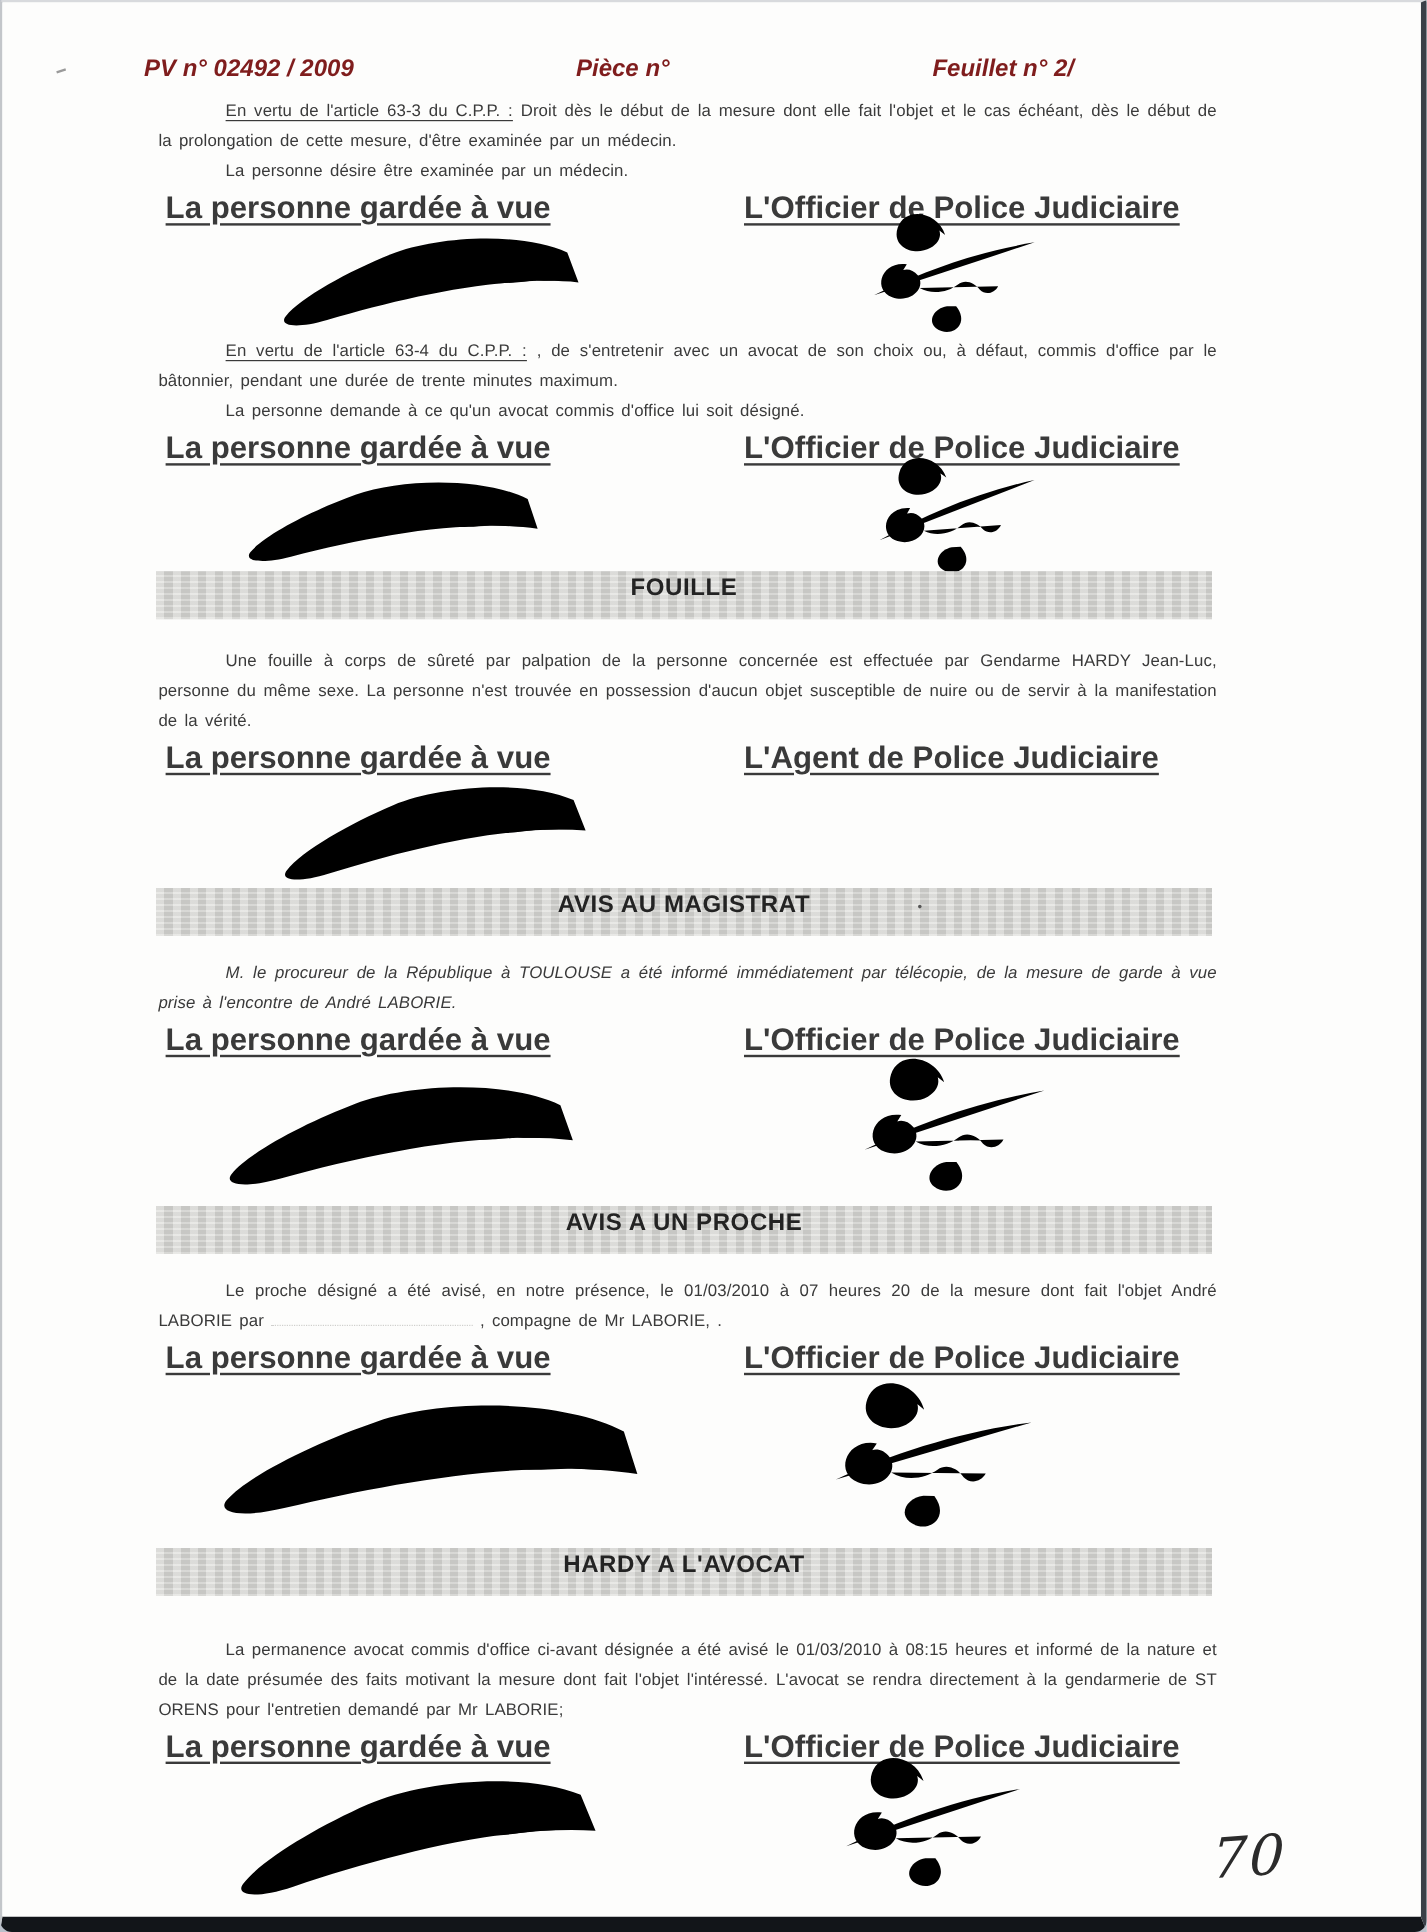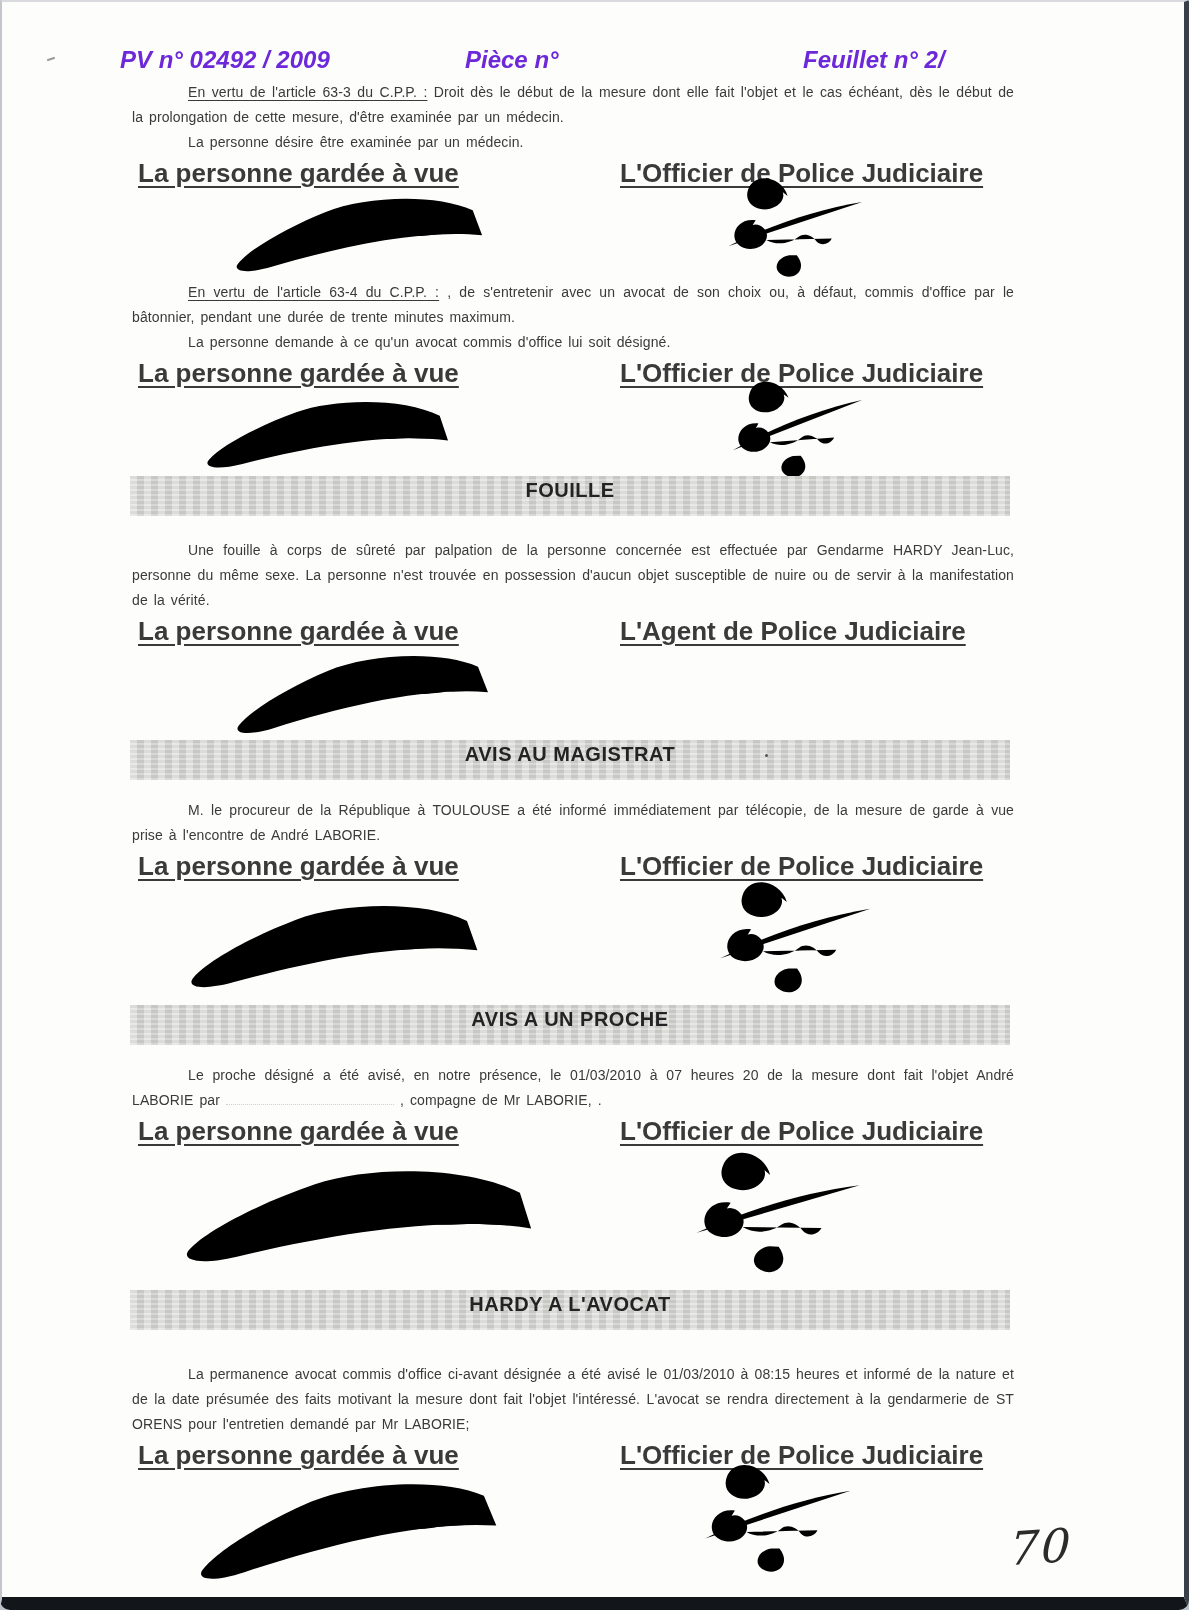--- a/index.html
+++ b/index.html
@@ -21,25 +21,25 @@
     border-radius:2px 2px 10px 10px;
     overflow:hidden;
     color:#3a3a3a;
   }
   .content{
     position:absolute; left:130px; top:44px; width:882px;
   }
   
   .hdr{
     position:relative; height:26px; margin-left:-12px;
-    font-style:italic; font-weight:bold; font-size:24px; color:#6d28d9;
+    font-style:italic; font-weight:bold; font-size:20px; color:#7f1d1d;
   }
   .hdr .pv{position:absolute;left:0;top:0;}
-  .hdr .piece{position:absolute;left:345px;top:0;}
-  .hdr .feuillet{position:absolute;left:683px;top:0;}
+  .hdr .piece{position:absolute;left:360px;top:0;}
+  .hdr .feuillet{position:absolute;left:657px;top:0;}
   .corner-dash{position:absolute;left:45px;top:56px;width:8px;height:2px;background:#9a9a9a;transform:rotate(-18deg);}
   
   .para{
     margin:0; font-size:14px; line-height:25px;
     text-align:justify; word-spacing:2px; letter-spacing:0.1px;
     text-indent:56px;
   }
   .para .lead{ text-decoration:underline; text-underline-offset:3px; }
   
   .lblrow{position:relative;height:26px;font-size:26px;font-weight:bold;}
@@ -167,21 +167,21 @@
         <svg viewBox="0 0 340 110">
             <use href="#sig-left"></use>
           </svg>
       </div>
     </div>
 
     <div class="banner">
       <span>AVIS AU MAGISTRAT</span>
       <span class="speck"></span>
     </div>
-    <p class="para" style="margin-top:18px;">M. le procureur de la République à TOULOUSE a été informé immédiatement par télécopie, de la mesure de garde à vue prise à l'encontre de André LABORIE.</p>
+    <p class="para" style="margin-top:18px;font-style:italic;">M. le procureur de la République à TOULOUSE a été informé immédiatement par télécopie, de la mesure de garde à vue prise à l'encontre de André LABORIE.</p>
 
     <div class="lblrow" style="margin-top:3px;">
       <span class="lab">La personne gardée à vue</span>
       <span class="lab right">L'Officier de Police Judiciaire</span>
     </div>
     <div class="sigzone" style="height:128px;">
       <div class="sig" style="left:0px;top:18px;width:400px;height:100px;transform:rotate(1deg);">
         <svg viewBox="0 0 340 110">
             <use href="#sig-left"></use>
           </svg>

